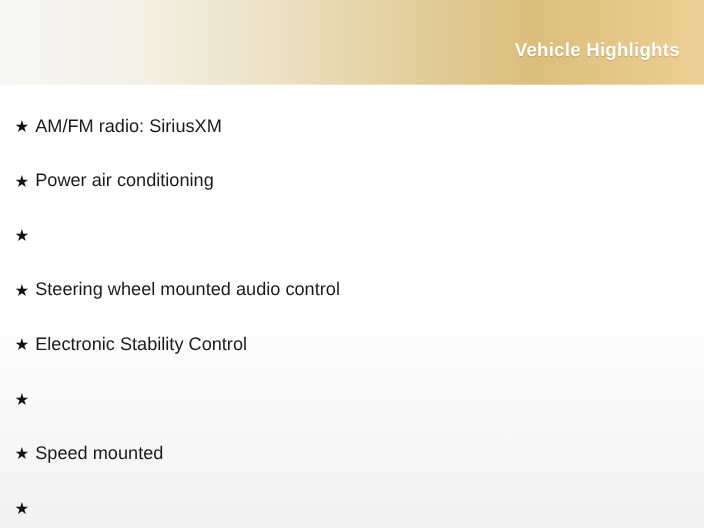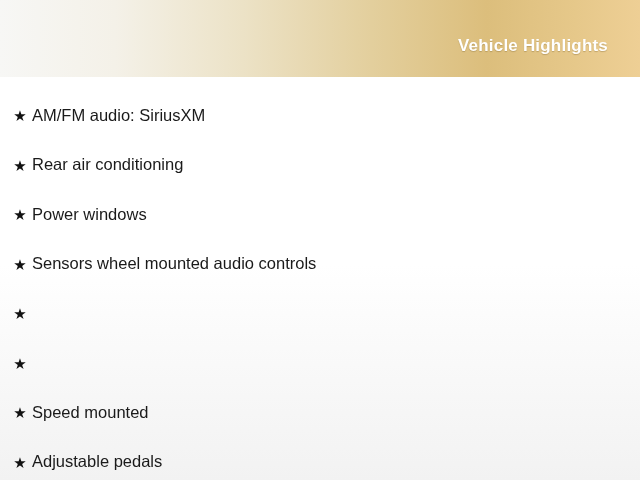--- a/index.html
+++ b/index.html
@@ -29,21 +29,21 @@
         #f4f1e8 18%,
         #ece2c6 38%,
         #e3cf9d 58%,
         #dcbe7c 76%,
         #e6c88a 90%,
         #eecf95 100%);
     box-sizing: border-box;
   }
   .header-title {
     position: absolute;
-    right: 32px;
+    right: 22px;
     bottom: 21px;
     color: #ffffff;
     font-size: 17px;
     font-weight: bold;
     letter-spacing: 0.2px;
     text-shadow: 0 1px 1px rgba(120,95,40,0.35);
     margin-top: 15px;
   }
   .features {
     list-style: none;
@@ -78,50 +78,49 @@
 <div class="page">
 
   <div class="header">
     <div class="header-title">Vehicle Highlights</div>
   </div>
 
   <ul class="features">
 
     <li class="feature-item">
       <span class="bullet-icon">★</span>
-      <span class="feature-label">AM/FM audio: SiriusXM</span>
+      <span class="feature-label">AM/FM radio: SiriusXM</span>
     </li>
 
     <li class="feature-item">
       <span class="bullet-icon">★</span>
-      <span class="feature-label">Rear air conditioning</span>
+      <span class="feature-label">Power air conditioning</span>
     </li>
 
     <li class="feature-item">
       <span class="bullet-icon">★</span>
-      <span class="feature-label">Power windows</span>
     </li>
 
     <li class="feature-item">
       <span class="bullet-icon">★</span>
-      <span class="feature-label">Sensors wheel mounted audio controls</span>
+      <span class="feature-label">Steering wheel mounted audio control</span>
     </li>
 
     <li class="feature-item">
       <span class="bullet-icon">★</span>
+      <span class="feature-label">Electronic Stability Control</span>
     </li>
 
     <li class="feature-item">
       <span class="bullet-icon">★</span>
     </li>
 
     <li class="feature-item">
       <span class="bullet-icon">★</span>
       <span class="feature-label">Speed mounted</span>
     </li>
 
     <li class="feature-item">
       <span class="bullet-icon">★</span>
-      <span class="feature-label">Adjustable pedals</span>
     </li>
 
   </ul>
 </div>
 
 </body></html>

